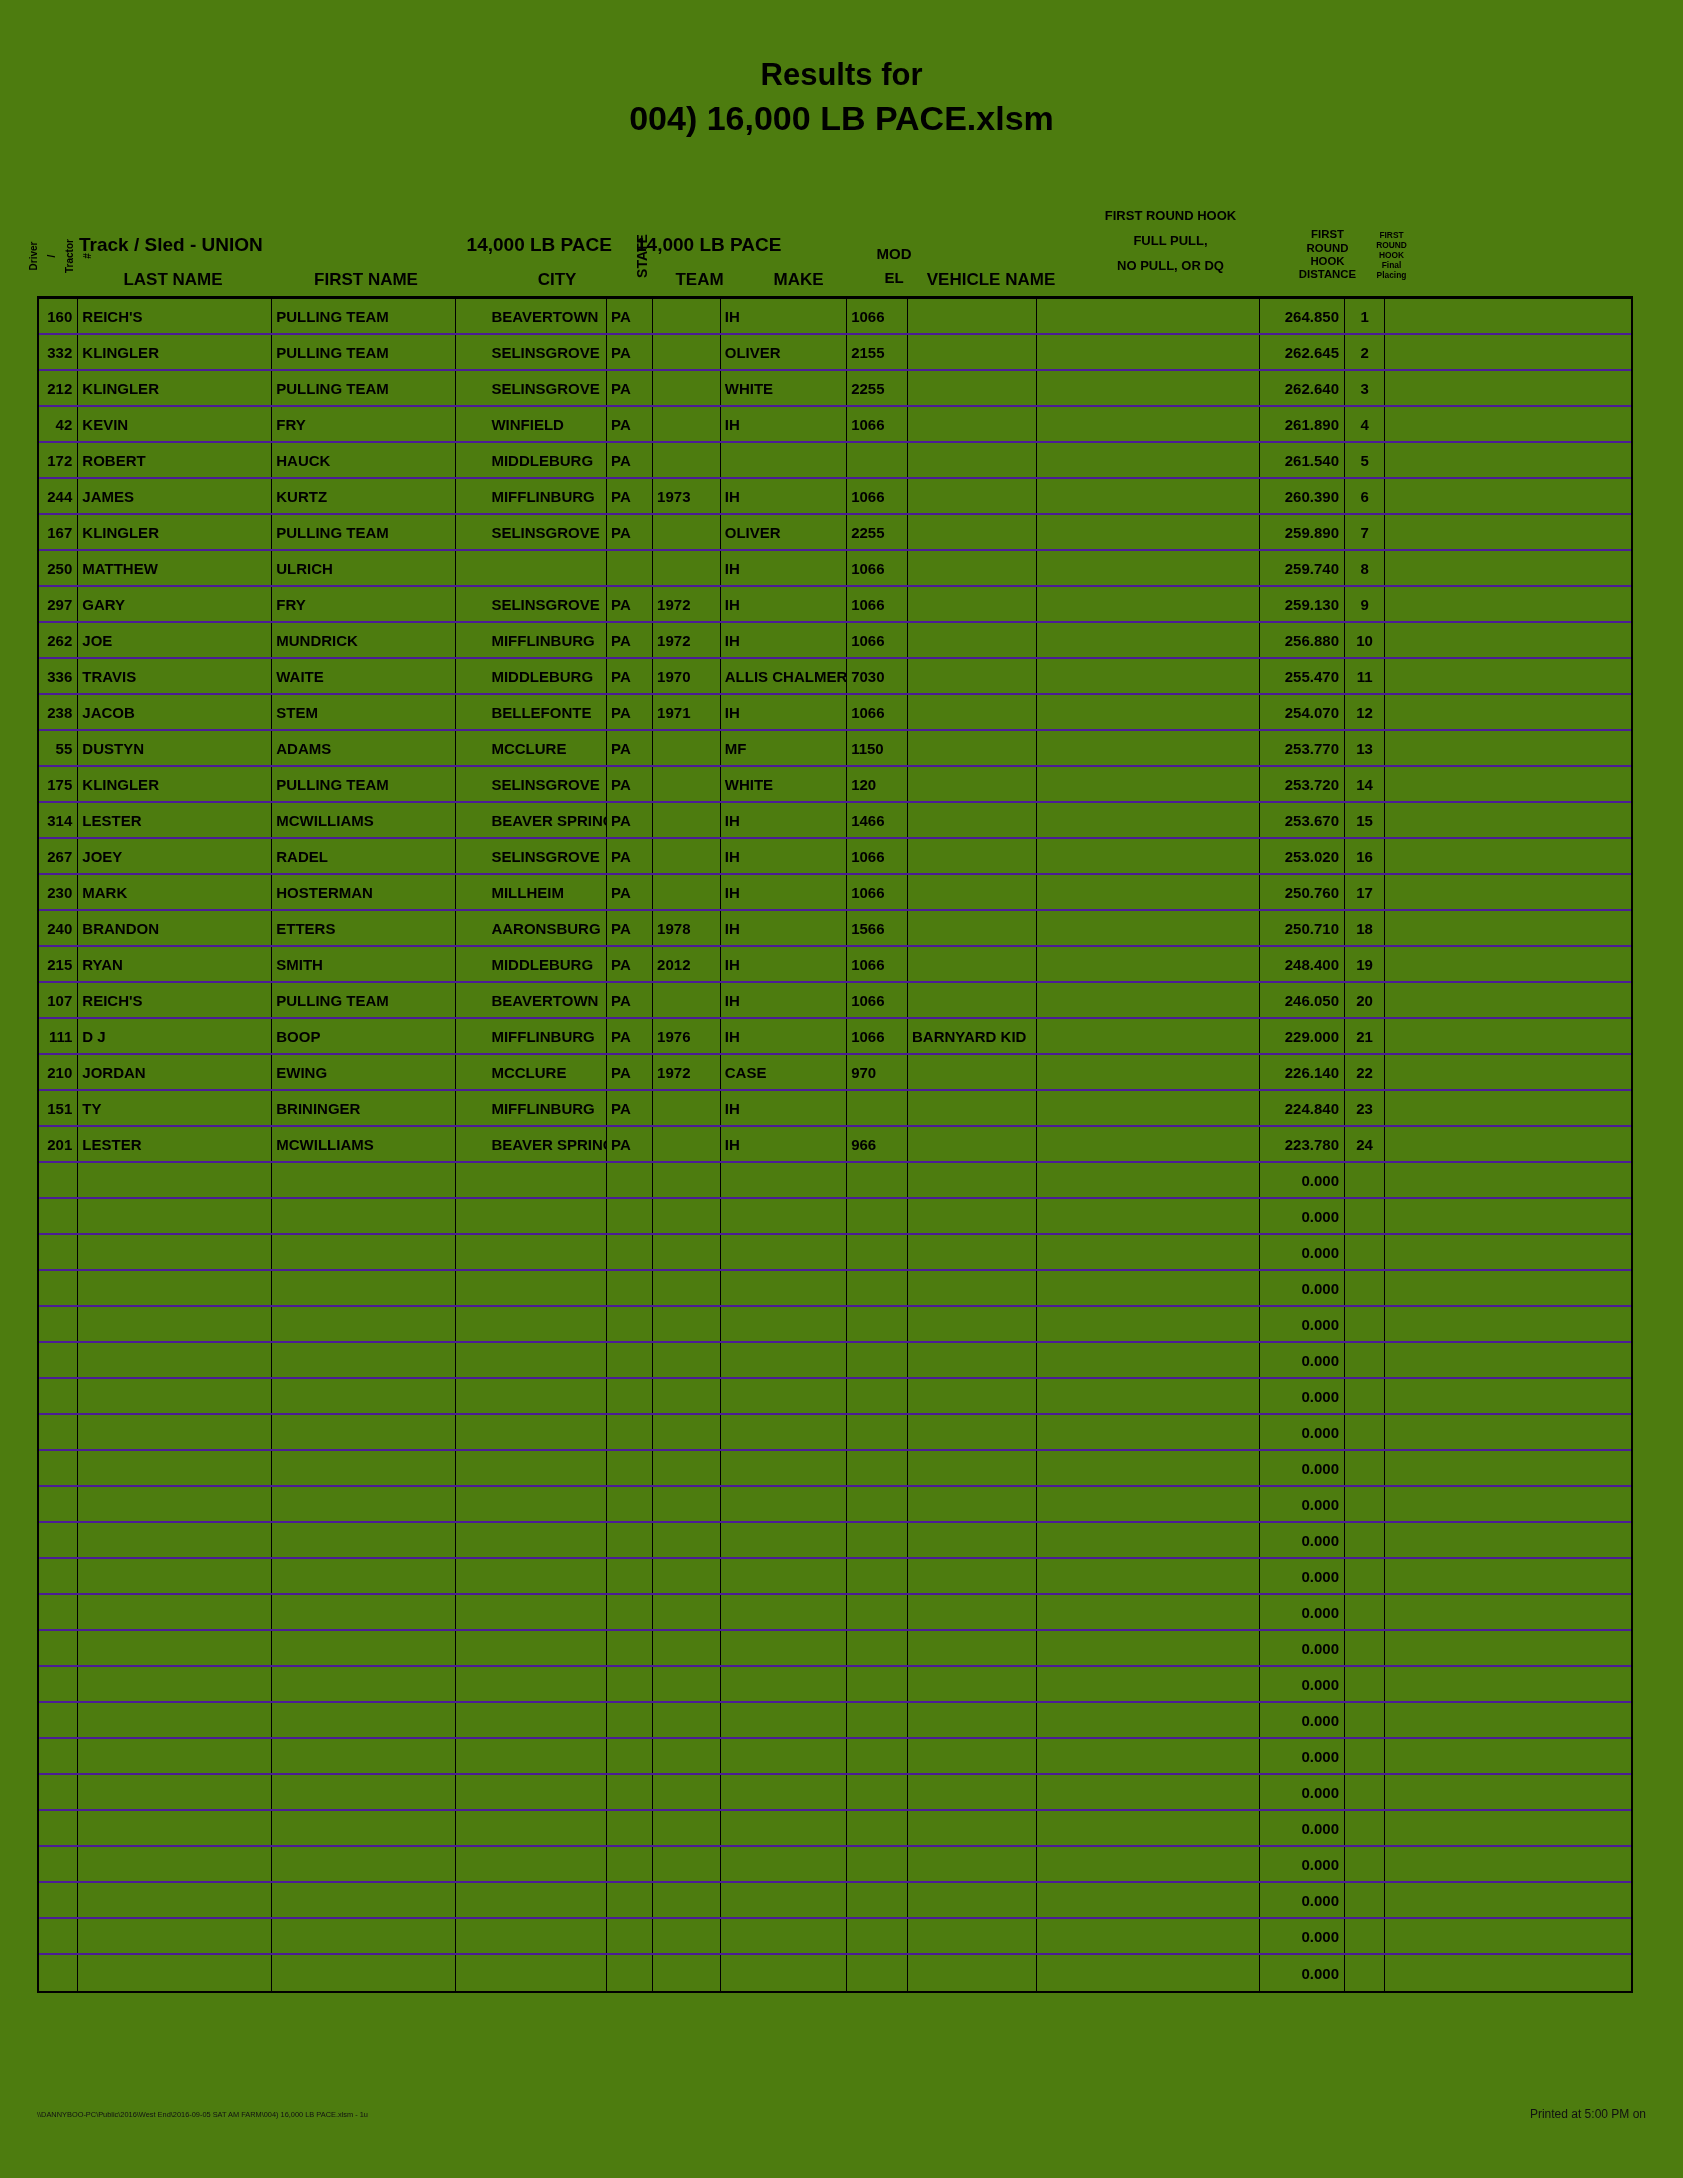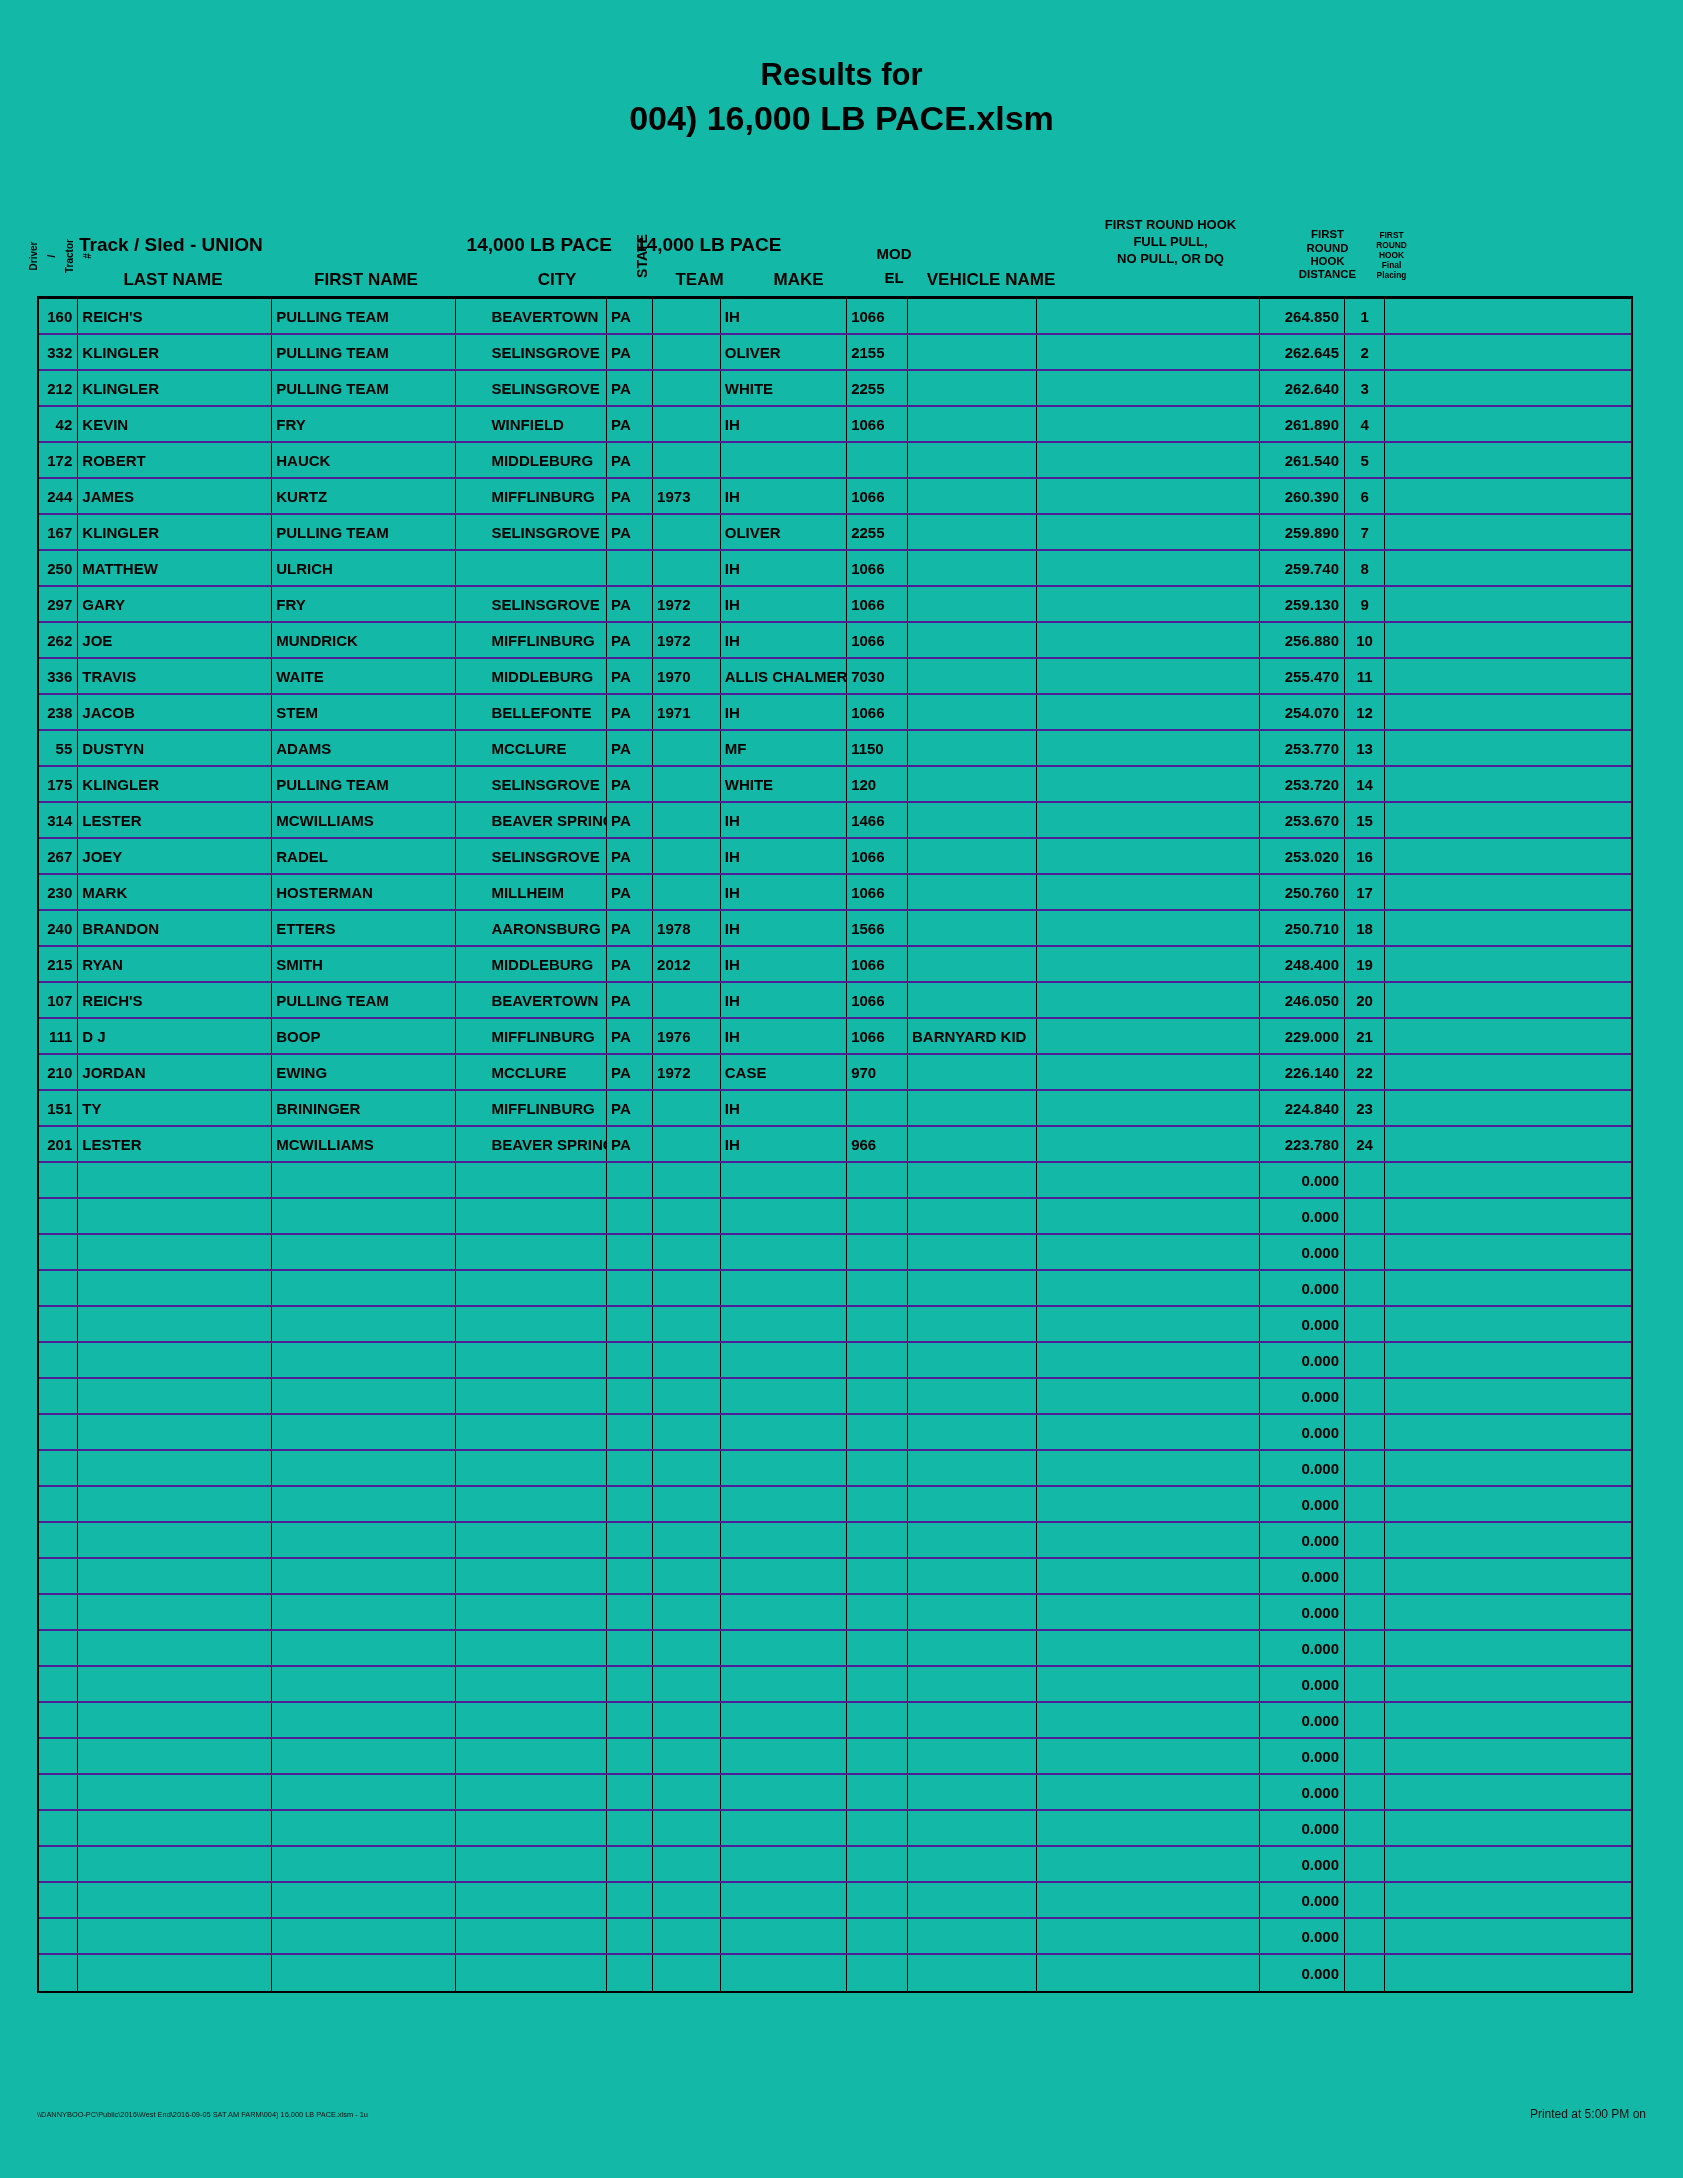--- a/index.html
+++ b/index.html
@@ -1,19 +1,19 @@
 <!DOCTYPE html>
 <html><head>
 <meta charset="utf-8">
 <style>
   html,body{margin:0;padding:0;background:#e8e8e8;}
   .page{
     position:relative;
     width:1683px;height:2178px;
-    background:#14b8a6;
+    background:#4d7c0f;
     font-family:"Liberation Sans", sans-serif;
     color:#000;
     overflow:hidden;
   }
   
   .title-block{
     position:absolute;top:57px;left:0;width:1683px;
     text-align:center;font-weight:bold;
   }
   .title-line1{font-size:31px;line-height:36px;}
@@ -34,21 +34,21 @@
 
   .hrow{position:absolute;left:2px;top:0;bottom:0;display:flex;}
   .hcell{
     position:relative;box-sizing:border-box;
     display:flex;flex-direction:column;justify-content:flex-end;align-items:center;
     text-align:center;font-weight:bold;padding-bottom:6px;
   }
   .hcell .lbl{display:block;}
   .h-big{font-size:17px;}
   .h-model{font-size:15px;line-height:24px;}
-  .h-full{font-size:13px;line-height:17px;justify-content:flex-start;padding-bottom:18px;}
+  .h-full{font-size:13px;line-height:25px;justify-content:flex-end;padding-bottom:18px;}
   .h-dist{font-size:11.4px;line-height:13.4px;justify-content:center;padding-bottom:2px;}
   .h-place{font-size:8.4px;line-height:10px;justify-content:center;padding-bottom:2px;}
   .h-ties{font-size:17px;line-height:21px;}
   .pre{white-space:pre-line;}
   .vert-wrap{position:absolute;left:50%;top:50%;transform:translate(-50%,-50%) rotate(-90deg);}
   .v-driver{font-size:10px;line-height:11px;font-weight:bold;width:75px;text-align:left;white-space:pre-line;}
   .v-state{font-size:14px;font-weight:bold;white-space:nowrap;}
 
   
   .grid{

